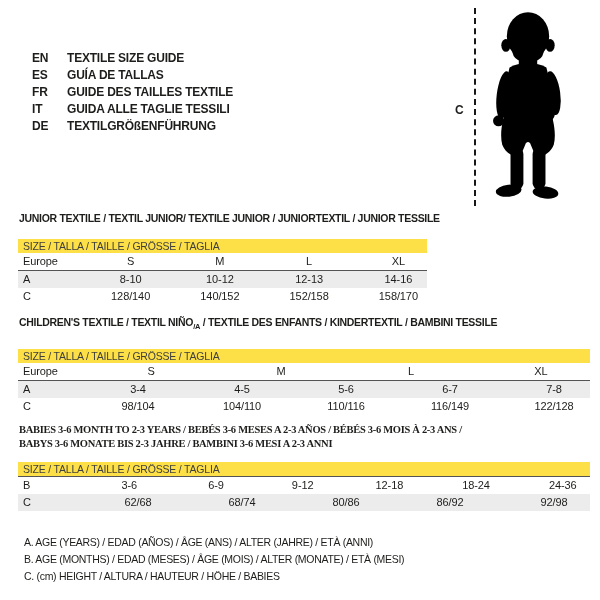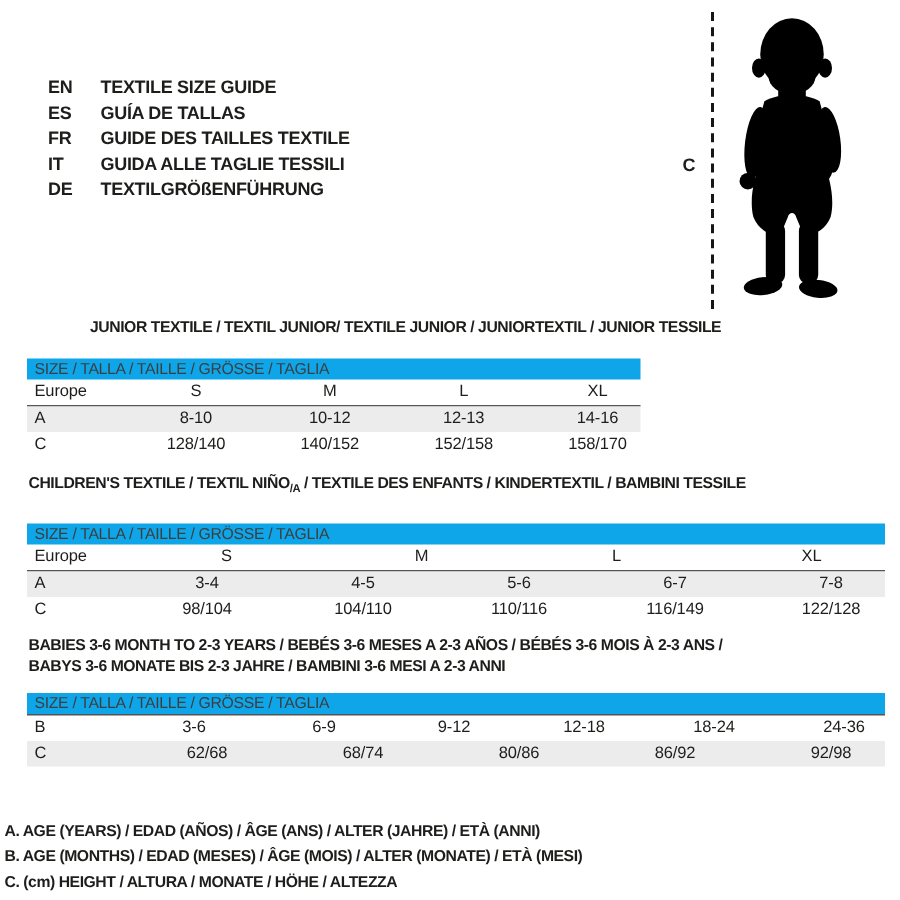--- a/index.html
+++ b/index.html
@@ -14,36 +14,36 @@
   .lang-code { width:35px; }
 
   
   .measure-line { position:absolute; left:474px; top:8px; height:198px; width:0; border-left:2px dashed #161616; }
   .measure-label { position:absolute; left:455px; top:103px; font-size:12px; font-weight:bold; }
   .baby { position:absolute; left:482px; top:8px; }
 
   
   .h { position:absolute; left:19px; font-size:10.5px; font-weight:bold; letter-spacing:-0.3px; white-space:nowrap; }
   .h .subscript { font-size:7.5px; vertical-align:sub; }
-  .h2line { line-height:14px; }
+  .h2line { line-height:14px;font-family:Liberation Serif, serif; }
 
   
   .tbl { position:absolute; left:18px; }
   .tbl-junior   { top:239px; width:409px; }
   .tbl-children { top:349px; width:572px; }
   .tbl-babies   { top:462px; width:572px; }
-  .bar { background:#0ea5e9; height:14px; line-height:14px; font-size:10.5px; color:#3e3e3e; padding-left:5px; letter-spacing:-0.2px; }
+  .bar { background:#fde047; height:14px; line-height:14px; font-size:10.5px; color:#3e3e3e; padding-left:5px; letter-spacing:-0.2px; }
   .row { display:flex; height:17px; line-height:17px; font-size:11px; letter-spacing:-0.1px;gap:32px; }
   .row.shade { background:#ececec; }
   .row .lab { width:52px; padding-left:5px; box-sizing:border-box; }
   .row .val { flex:1; text-align:center; }
   .rule { border-top:1px solid #545454; height:0; }
 
   
-  .notes { position:absolute; left:3px; top:534px; font-size:10.5px; font-weight:bold; letter-spacing:-0.3px;margin-top:12px; }
+  .notes { position:absolute; left:24px; top:534px; font-size:10.5px; font-weight:normal; letter-spacing:-0.3px; }
   .notes div { height:17px; line-height:17px; white-space:nowrap; }
 </style>
 </head>
 <body>
 
 <div class="canvas">
 
   <div class="langs">
     <div class="lang-row">
       <span class="lang-code">EN</span>
@@ -85,21 +85,21 @@
         <circle cx="71" cy="120" r="5.5"></circle>
         <path d="M28,104 C22,118 19,134 22,146 C26,156 35,160 42,158 L47,146 C48,142 52,142 53,146 L58,158 C65,160 74,156 78,146 C81,134 78,118 72,104 Z"></path>
         <rect x="31" y="150" width="14" height="44" rx="6"></rect>
         <rect x="55" y="150" width="14" height="44" rx="6"></rect>
         <ellipse cx="29" cy="196" rx="14" ry="6.5" transform="rotate(-6 29 196)"></ellipse>
         <ellipse cx="69" cy="198" rx="14" ry="6.5" transform="rotate(6 69 198)"></ellipse>
       </g>
     </svg>
   </div>
 
-  <div class="h" style="top:212px;margin-left:41px;">JUNIOR TEXTILE / TEXTIL JUNIOR/ TEXTILE JUNIOR / JUNIORTEXTIL / JUNIOR TESSILE</div>
+  <div class="h" style="top:212px;">JUNIOR TEXTILE / TEXTIL JUNIOR/ TEXTILE JUNIOR / JUNIORTEXTIL / JUNIOR TESSILE</div>
   <div class="tbl tbl-junior">
     <div class="bar">SIZE / TALLA / TAILLE / GRÖSSE / TAGLIA</div>
     <div class="row">
       <div class="lab">Europe</div>
       <div class="val">S</div>
       <div class="val">M</div>
       <div class="val">L</div>
       <div class="val">XL</div>
     </div>
     <div class="rule"></div>
@@ -170,16 +170,16 @@
       <div class="val">68/74</div>
       <div class="val">80/86</div>
       <div class="val">86/92</div>
       <div class="val">92/98</div>
     </div>
   </div>
 
   <div class="notes">
     <div>A. AGE (YEARS) / EDAD (AÑOS) / ÂGE (ANS) / ALTER (JAHRE) / ETÀ (ANNI)</div>
     <div>B. AGE (MONTHS) / EDAD (MESES) / ÂGE (MOIS) / ALTER (MONATE) / ETÀ (MESI)</div>
-    <div>C. (cm) HEIGHT / ALTURA / MONATE / HÖHE / ALTEZZA</div>
+    <div>C. (cm) HEIGHT / ALTURA / HAUTEUR / HÖHE / BABIES</div>
   </div>
 
 </div>
 
 </body></html>

